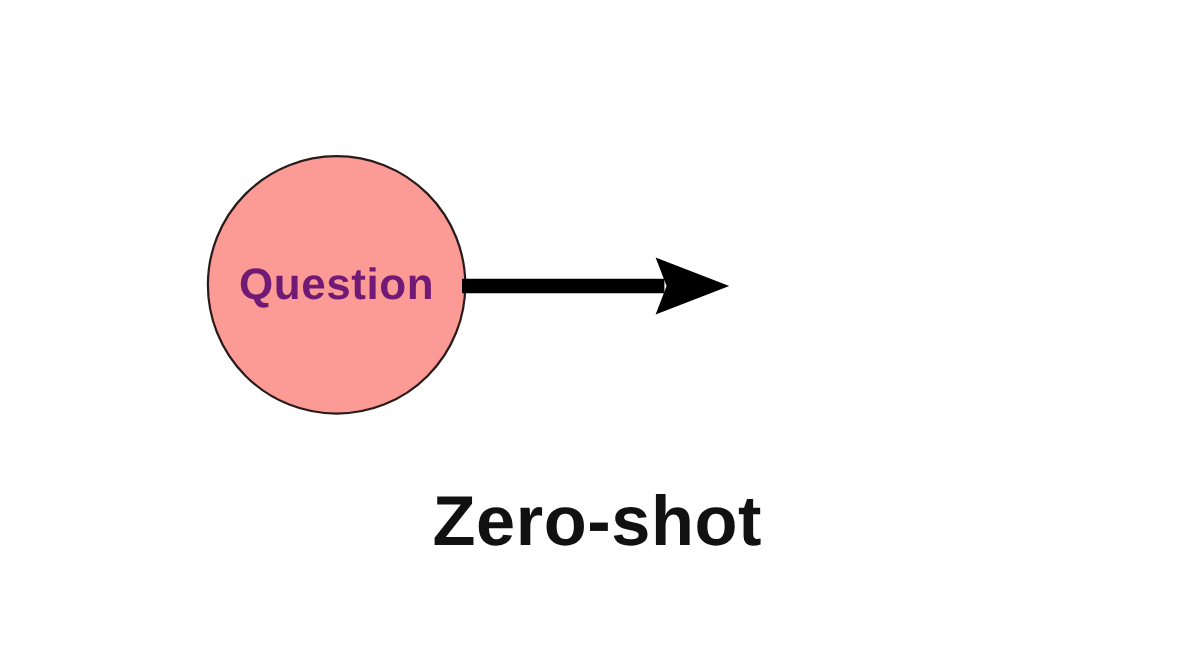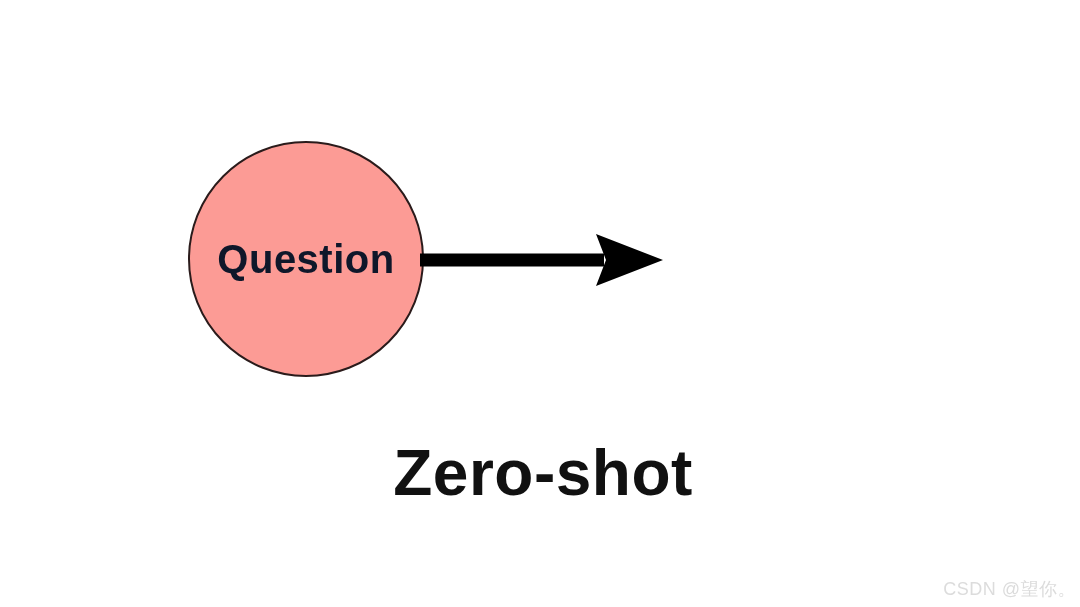--- a/index.html
+++ b/index.html
@@ -24,21 +24,21 @@
     box-sizing: border-box;
     display: flex;
     align-items: center;
     justify-content: center;
   }
   .node-question { left: 188px; top: 141px; }
   .node-answer   { left: 660px; top: 141px; }
   .node-label {
     font-size: 40px;
     font-weight: 600;
-    color: #0f172a;
+    color: #701a75;
     letter-spacing: 0.5px;
     white-space: nowrap;
   }
   .arrow-svg {
     position: absolute;
     left: 418px;
     top: 232px;
     width: 248px;
     height: 56px;
   }
@@ -73,15 +73,14 @@
   </div>
 
   <svg class="arrow-svg" viewBox="0 0 248 56" aria-hidden="true">
     <line x1="2" y1="28" x2="186" y2="28" stroke-width="13" style="stroke: rgb(0, 0, 0);"></line>
     <polygon points="178,2 245,28 178,54 188,28" style="fill: rgb(0, 0, 0);"></polygon>
   </svg>
 
 
   <div class="diagram-title">Zero-shot</div>
 
-  <div class="watermark" style="color: rgb(220, 220, 220);">CSDN @望你。</div>
 
 </div>
 
 </body></html>

